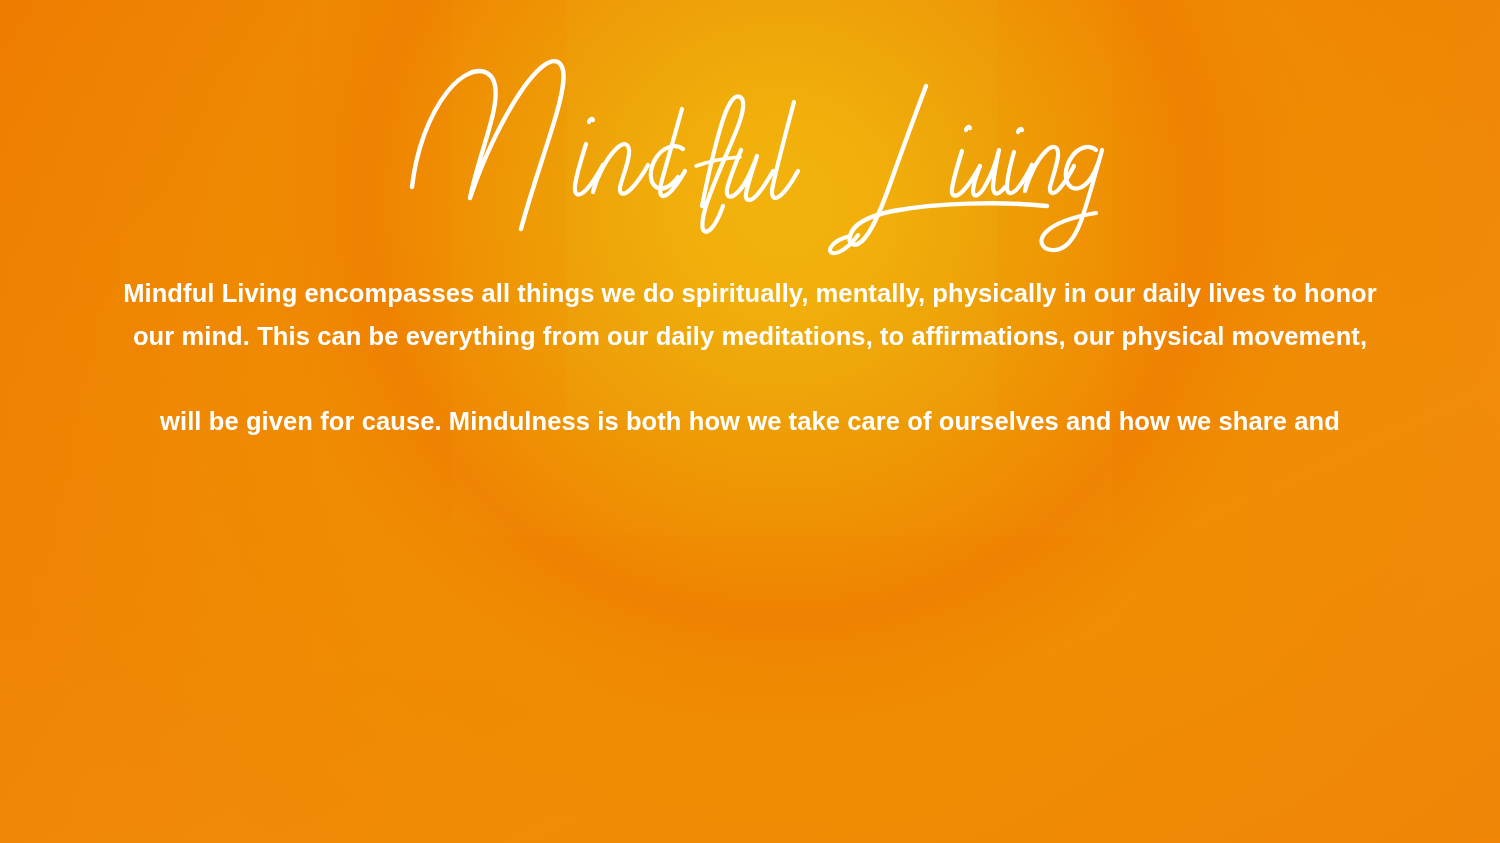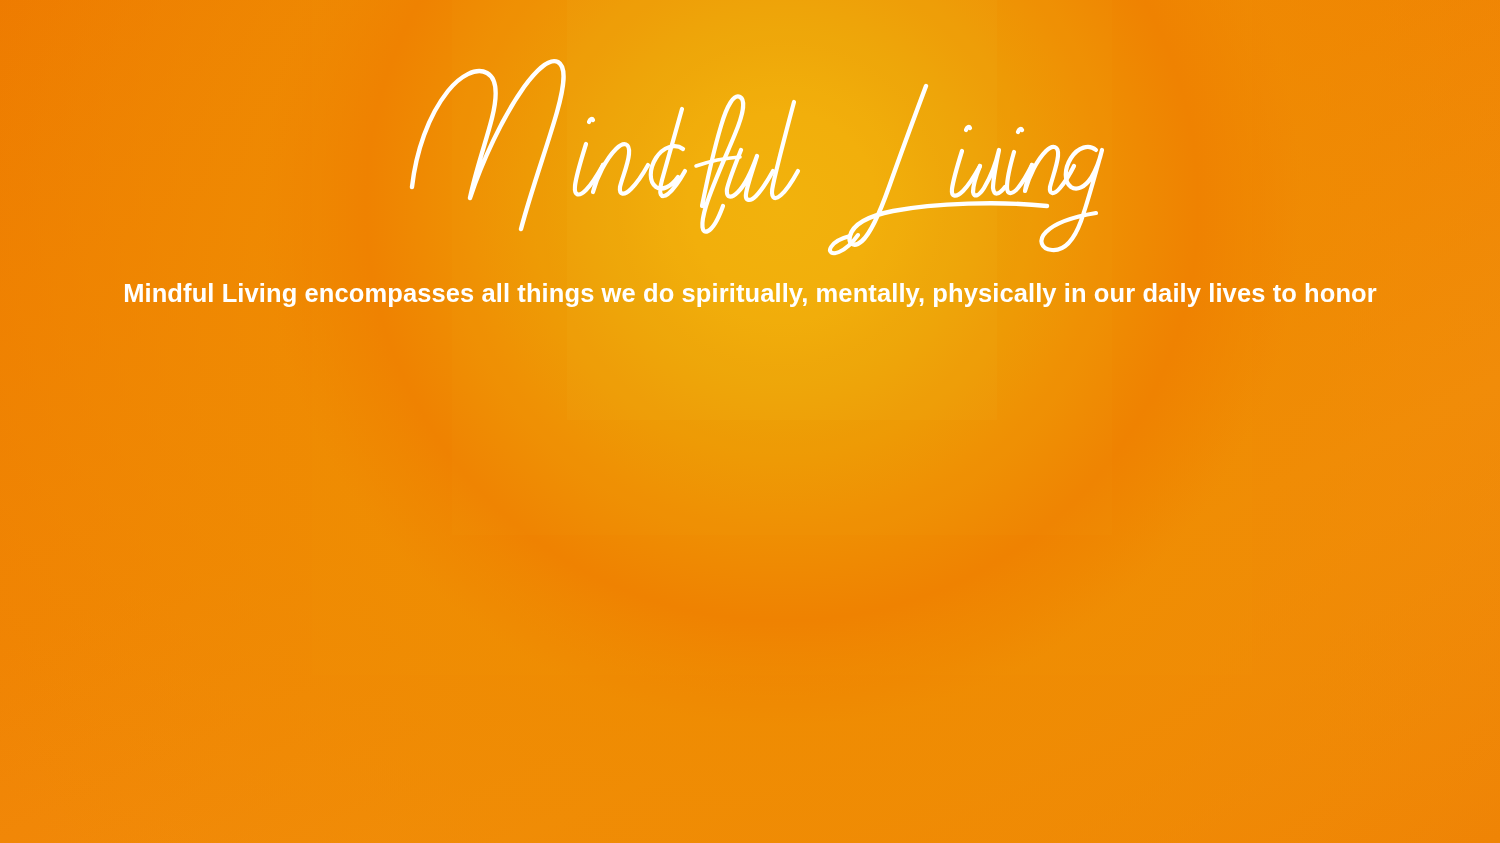--- a/index.html
+++ b/index.html
@@ -222,23 +222,25 @@
                  C 684 194, 674 205, 662 204
                  C 651 203, 648 194, 656 186
                  C 666 176, 688 170, 706 167"></path>
       </svg>
     </div>
 
     <div id="body-copy">
 
       <p class="para intro">
         <span class="line">Mindful Living encompasses all things we do spiritually, mentally, physically in our daily lives to honor</span>
+        <span class="line">our mind. This can be everything from our daily meditations, to affirmations, our physical movement,</span>
       </p>
 
       <div id="para-gap"></div>
 
       <p class="para">
+        <span class="line">will be given for cause. Mindulness is both how we take care of ourselves and how we share and</span>
       </p>
 
     </div>
 
   </div>
 </div>
 
 </body></html>

